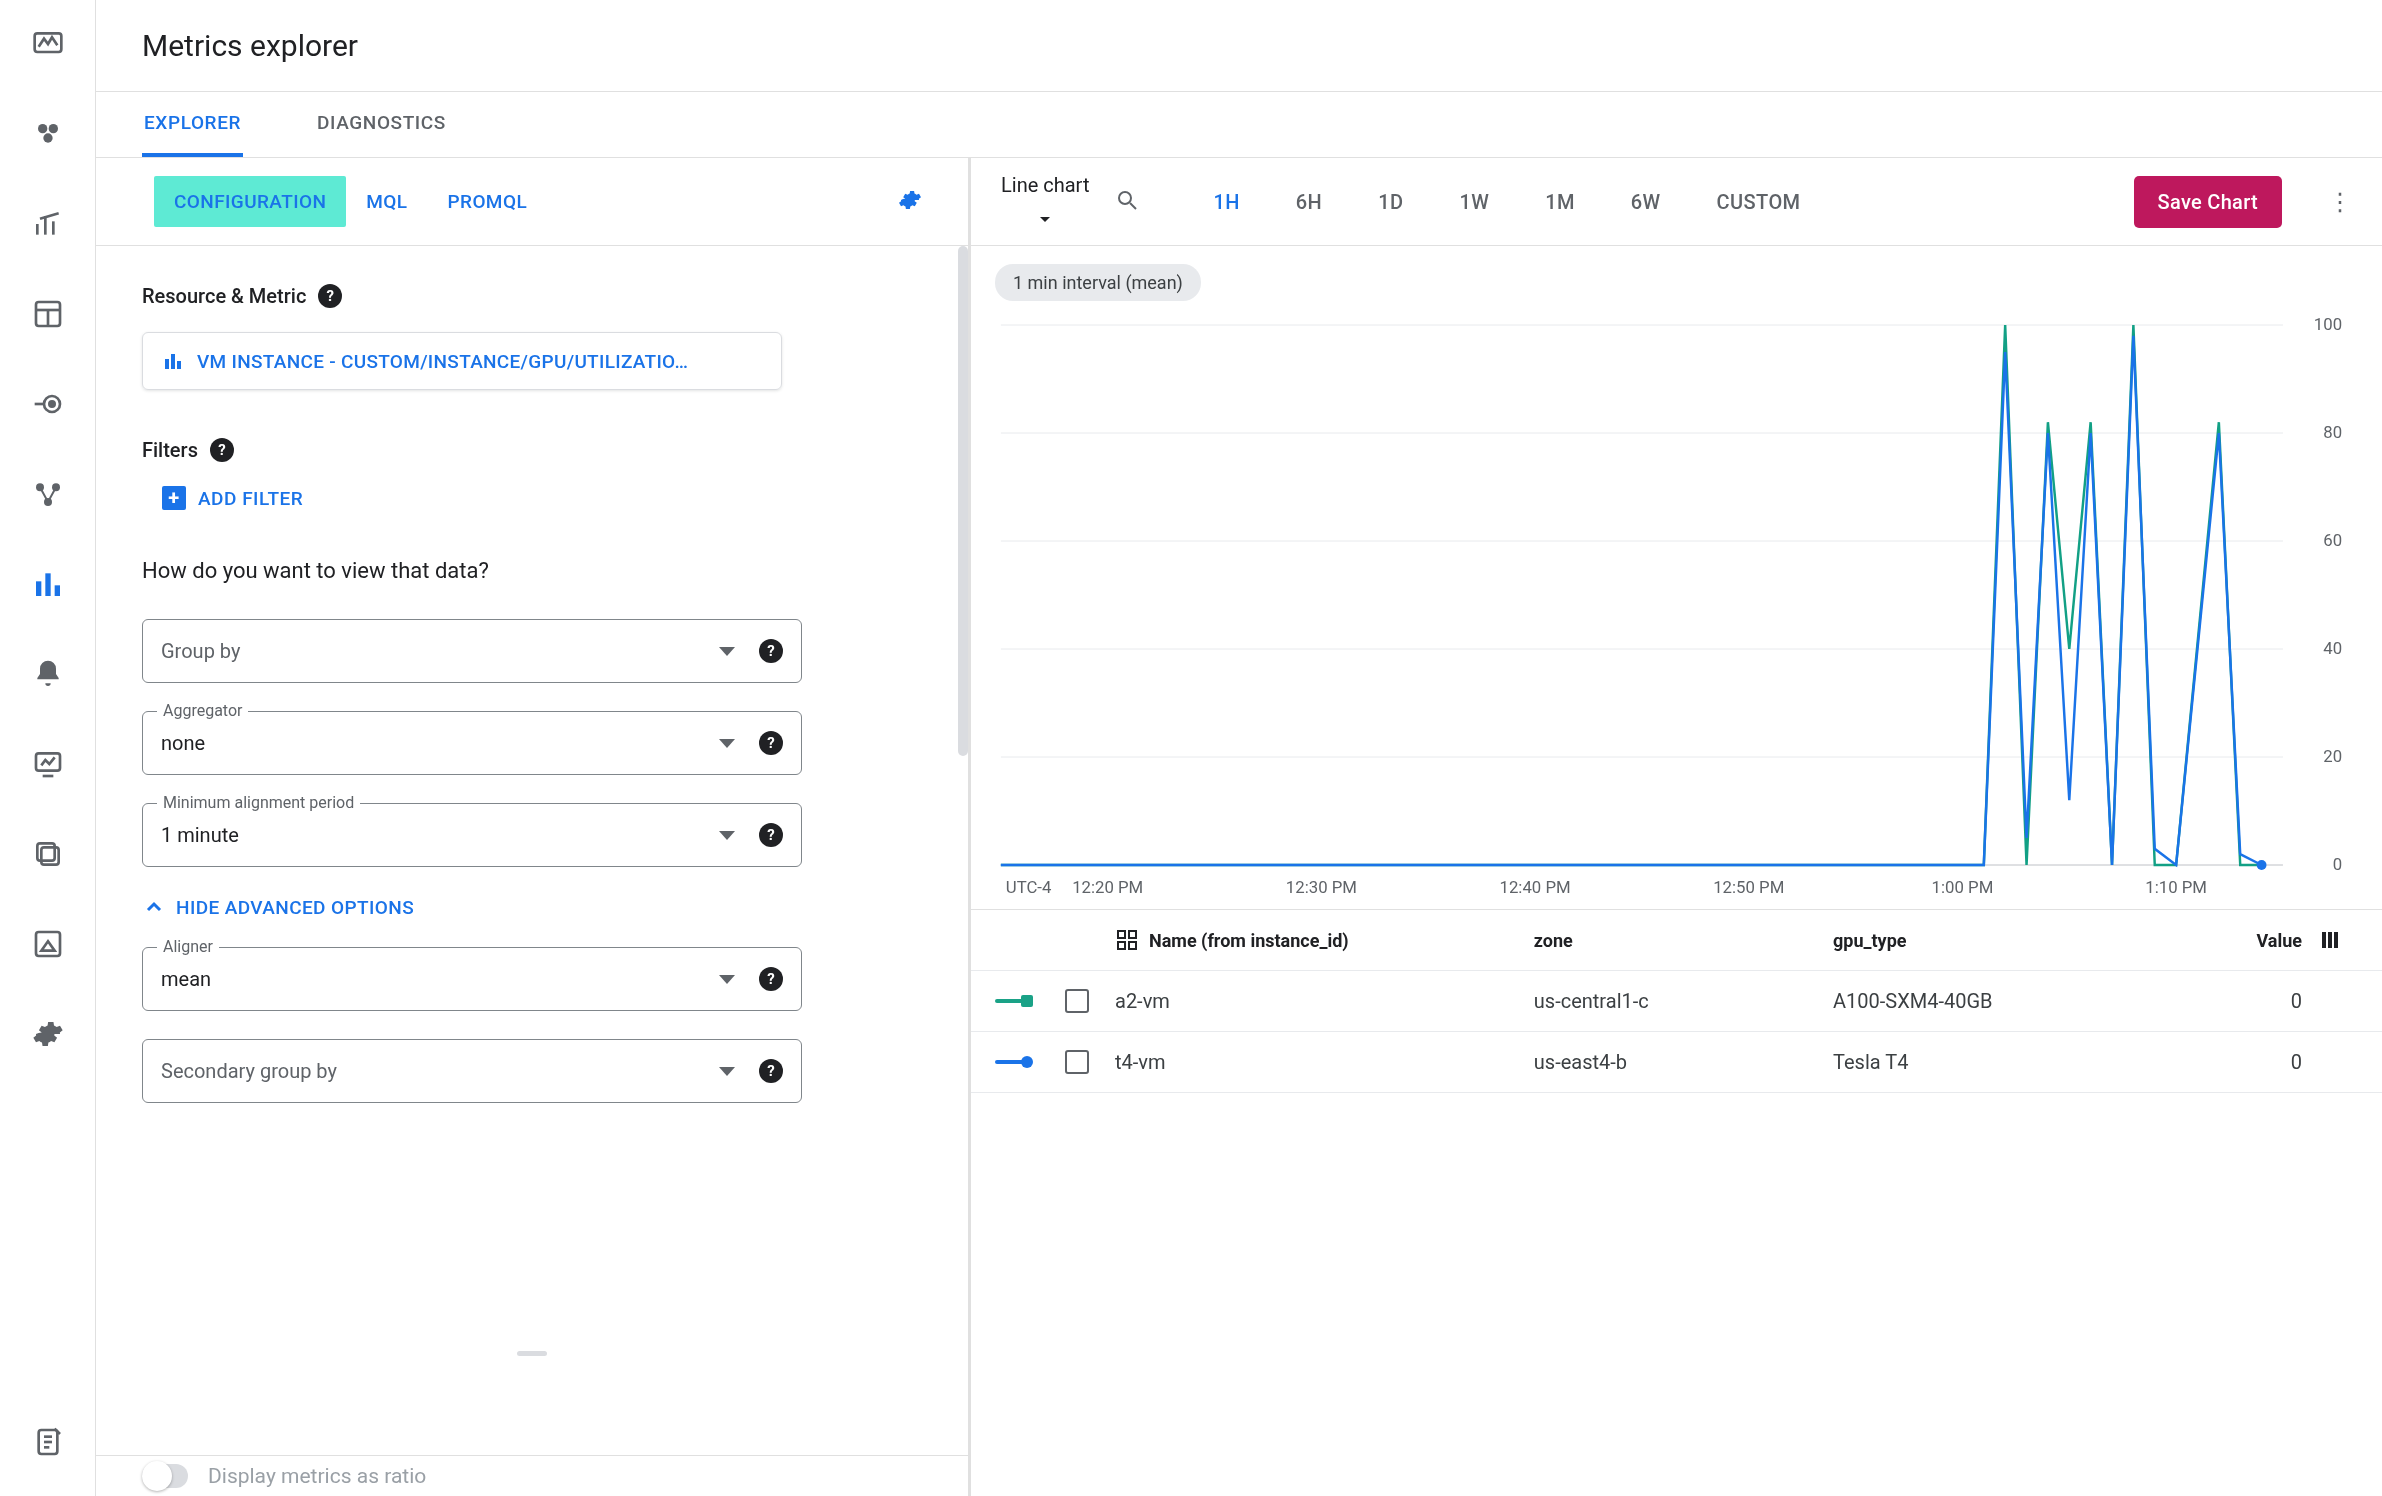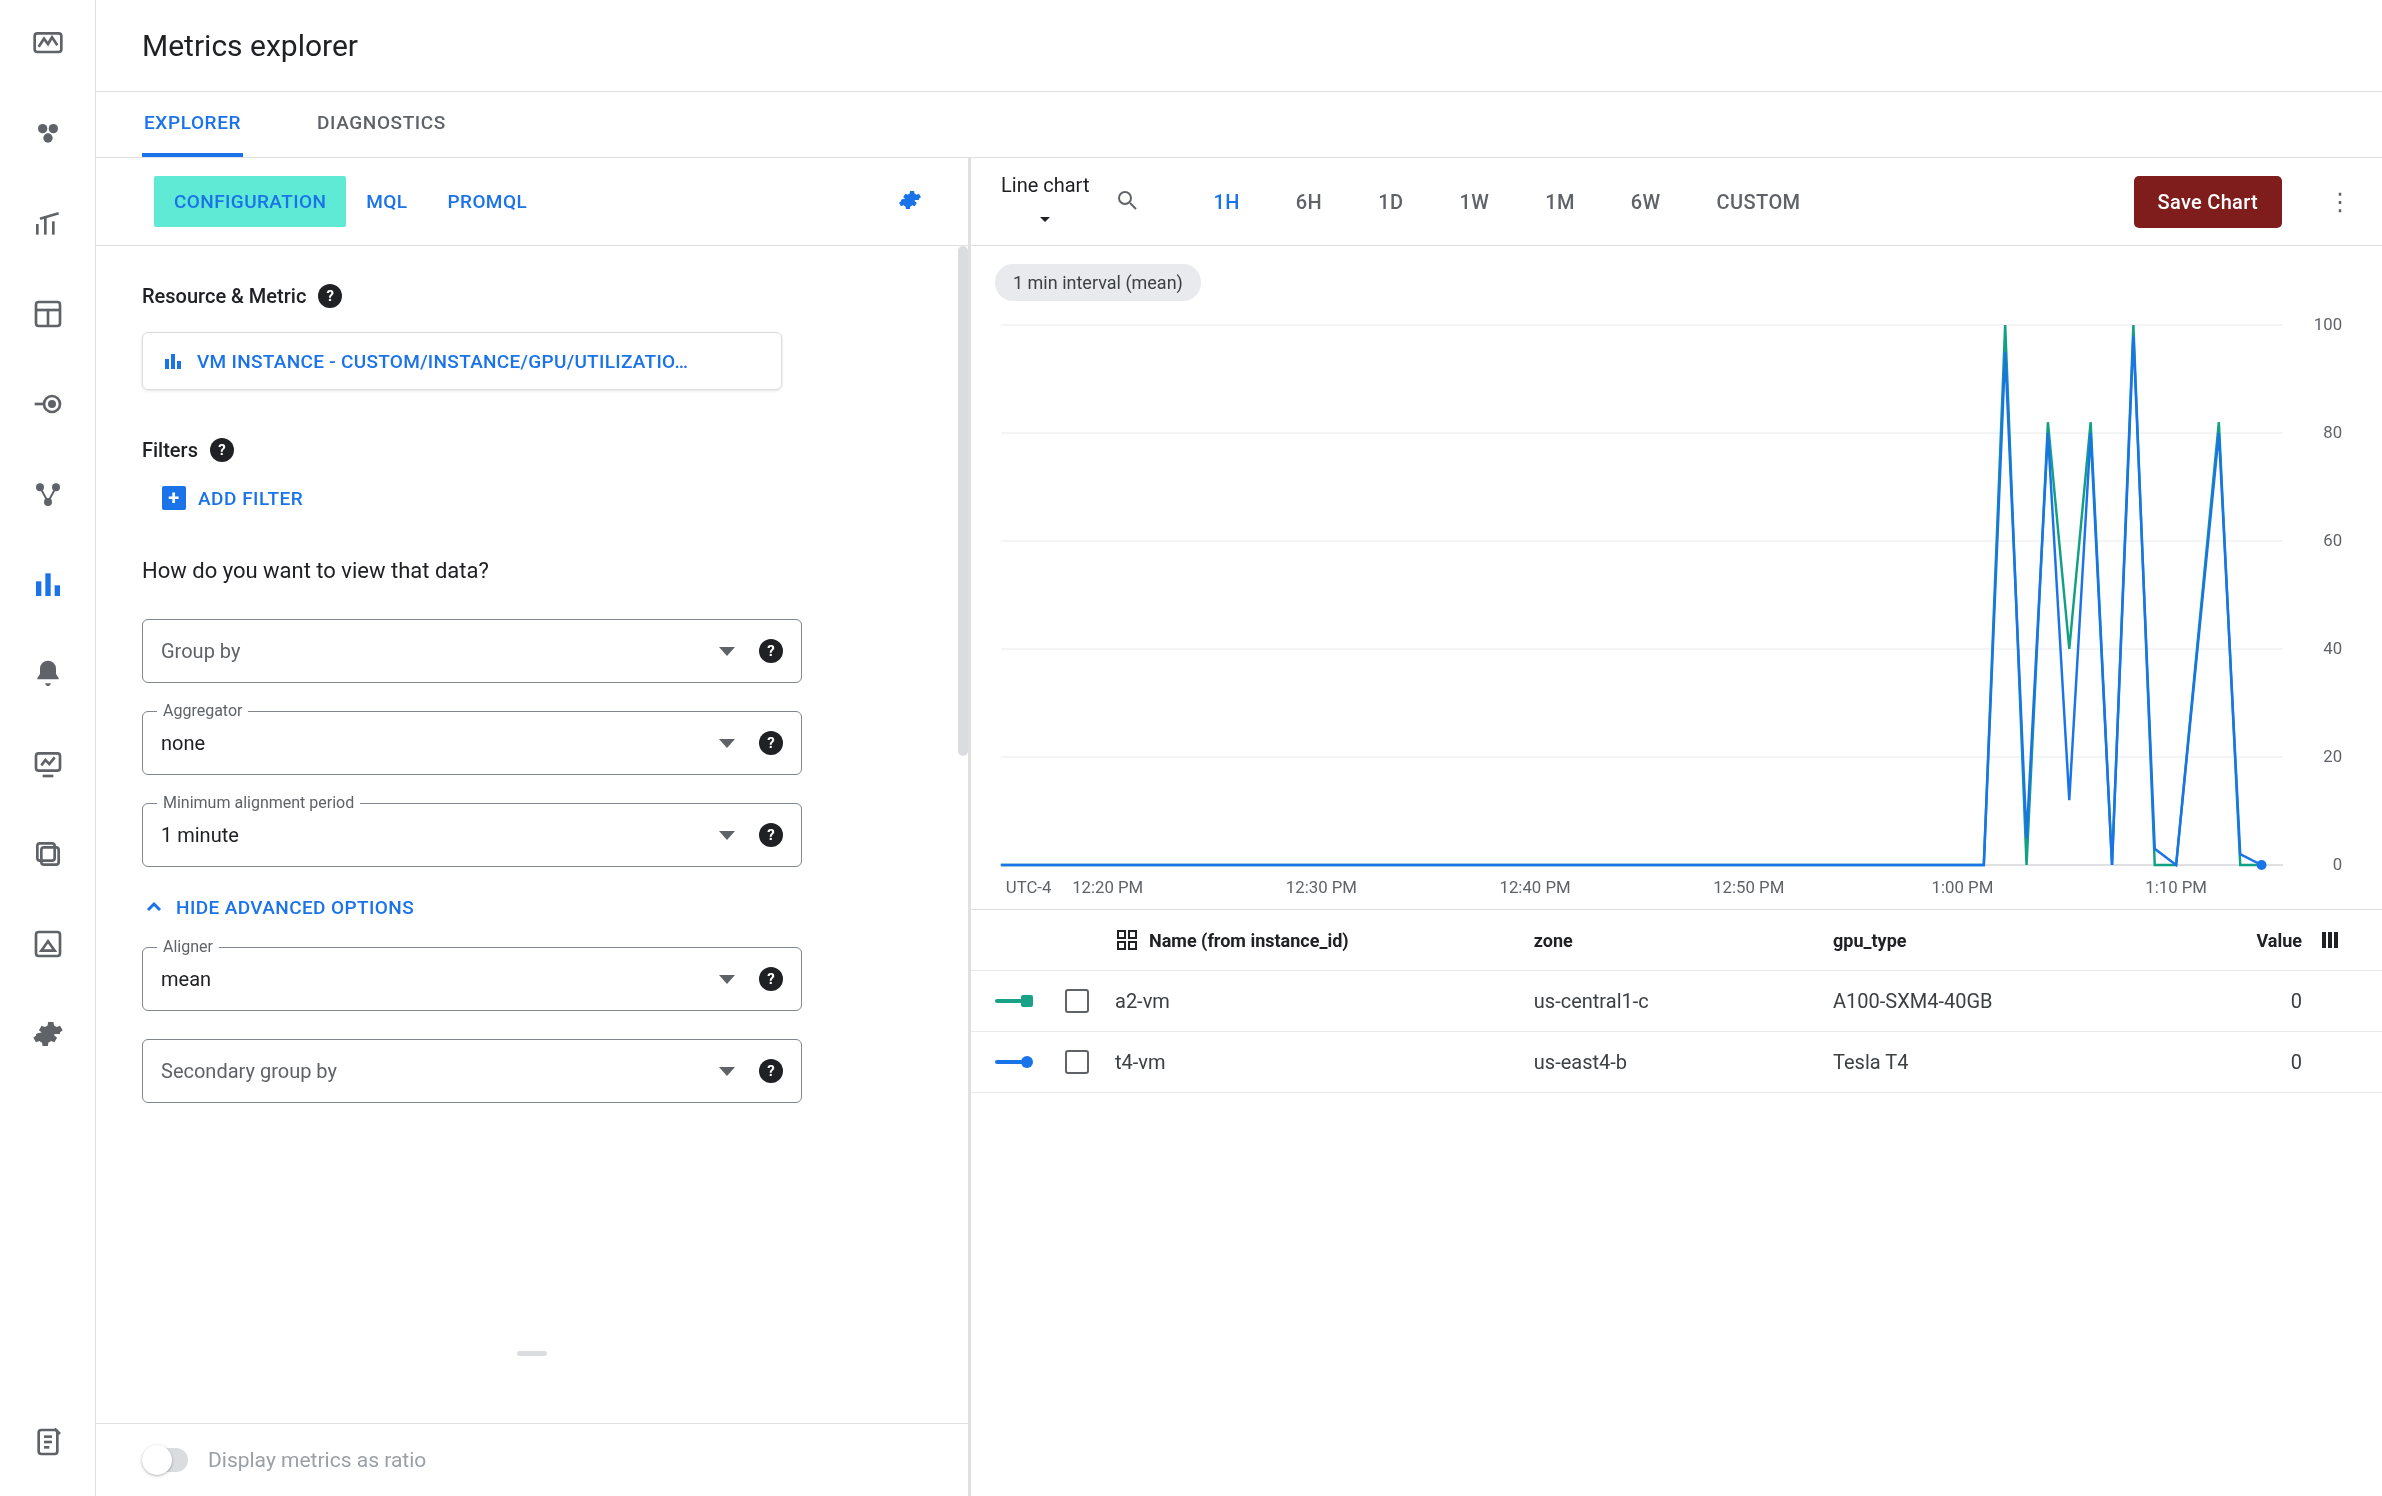--- a/index.html
+++ b/index.html
@@ -169,21 +169,21 @@
   margin: 8px 0 28px 0;
 }
 
 .drag-handle {
   position: absolute; bottom: 140px; left: 50%; transform: translateX(-50%);
   width: 30px; height: 5px; background: #dadce0; border-radius: 3px;
 }
 
 .ratio-row {
   border-top: 1px solid #e0e0e0;
-  padding: 24px 46px;
+  padding: 8px 46px;
   display: flex; align-items: center; gap: 20px;
 }
 .switch {
   width: 46px; height: 24px; background: #dadce0; border-radius: 12px;
   position: relative; cursor: pointer;
 }
 .switch::after {
   content: ""; position: absolute; left: 0; top: -3px;
   width: 30px; height: 30px; background: #fff; border-radius: 50%;
   box-shadow: 0 1px 3px rgba(0,0,0,0.3);
@@ -203,21 +203,21 @@
 }
 .search-icon-btn { color: #5f6368; cursor: pointer; margin-right: 8px; }
 .range-group { display: flex; align-items: center; gap: 56px; margin-left: 40px; }
 .range-btn {
   font-size: 20px; font-weight: 500; color: #5f6368;
   letter-spacing: 0.4px; cursor: pointer; text-align: right;
 }
 .range-btn.active { color: #1a73e8; }
 .save-chart-btn {
   margin-left: auto;
-  background: #7f1d1d; color: #fff;
+  background: #be185d; color: #fff;
   font-size: 20px; font-weight: 500;
   padding: 14px 24px; border-radius: 5px;
   cursor: pointer; letter-spacing: 0.3px;
 }
 .kebab { color: #5f6368; cursor: pointer; margin-left: 20px; font-size: 24px; }
 
 .interval-pill {
   display: inline-block;
   background: #e8eaed; color: #3c4043; font-size: 18px;
   padding: 8px 18px; border-radius: 18px;

